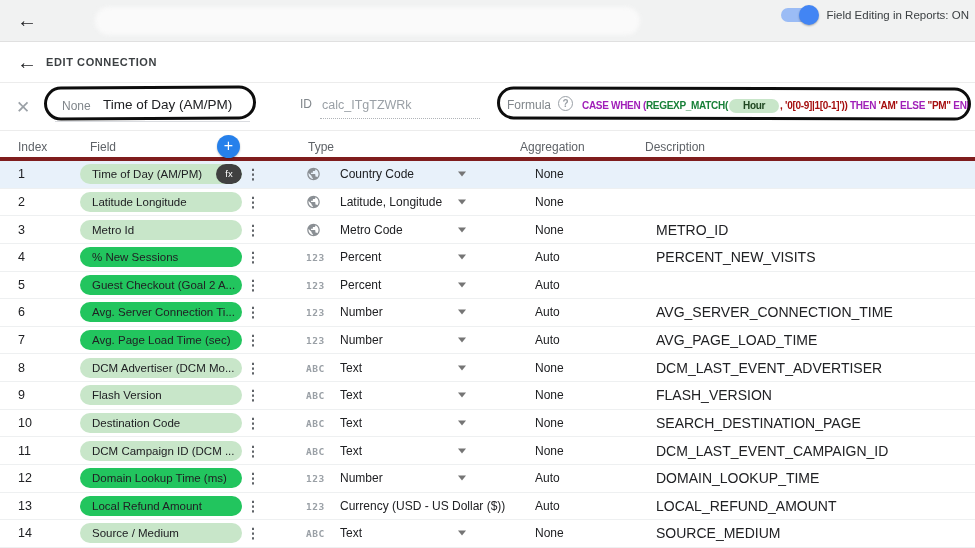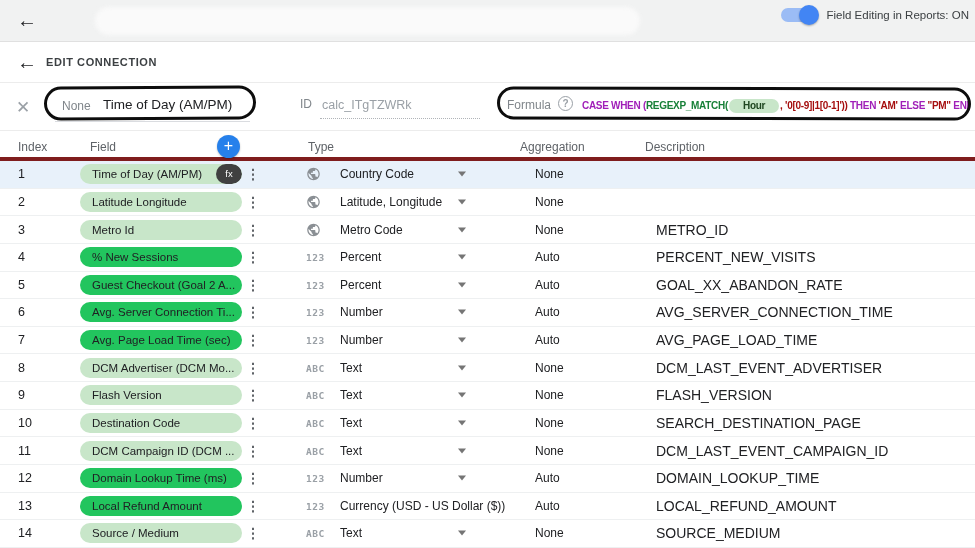--- a/index.html
+++ b/index.html
@@ -200,21 +200,20 @@
     <span class="cell-index">5</span>
     <span class="pill met">
       <span class="pill-text">Guest Checkout (Goal 2 A...</span>
 
     </span>
     <span class="kebab">⋮</span>
     <span class="type-icon lbl">123</span>
     <span class="type-name">Percent</span>
     <span class="dd-arrow"></span>
     <span class="cell-agg">Auto</span>
-    <span class="cell-desc">GOAL_XX_ABANDON_RATE</span>
   </div>
 
   <div class="row">
     <span class="cell-index">6</span>
     <span class="pill met">
       <span class="pill-text">Avg. Server Connection Ti...</span>
 
     </span>
     <span class="kebab">⋮</span>
     <span class="type-icon lbl">123</span>

